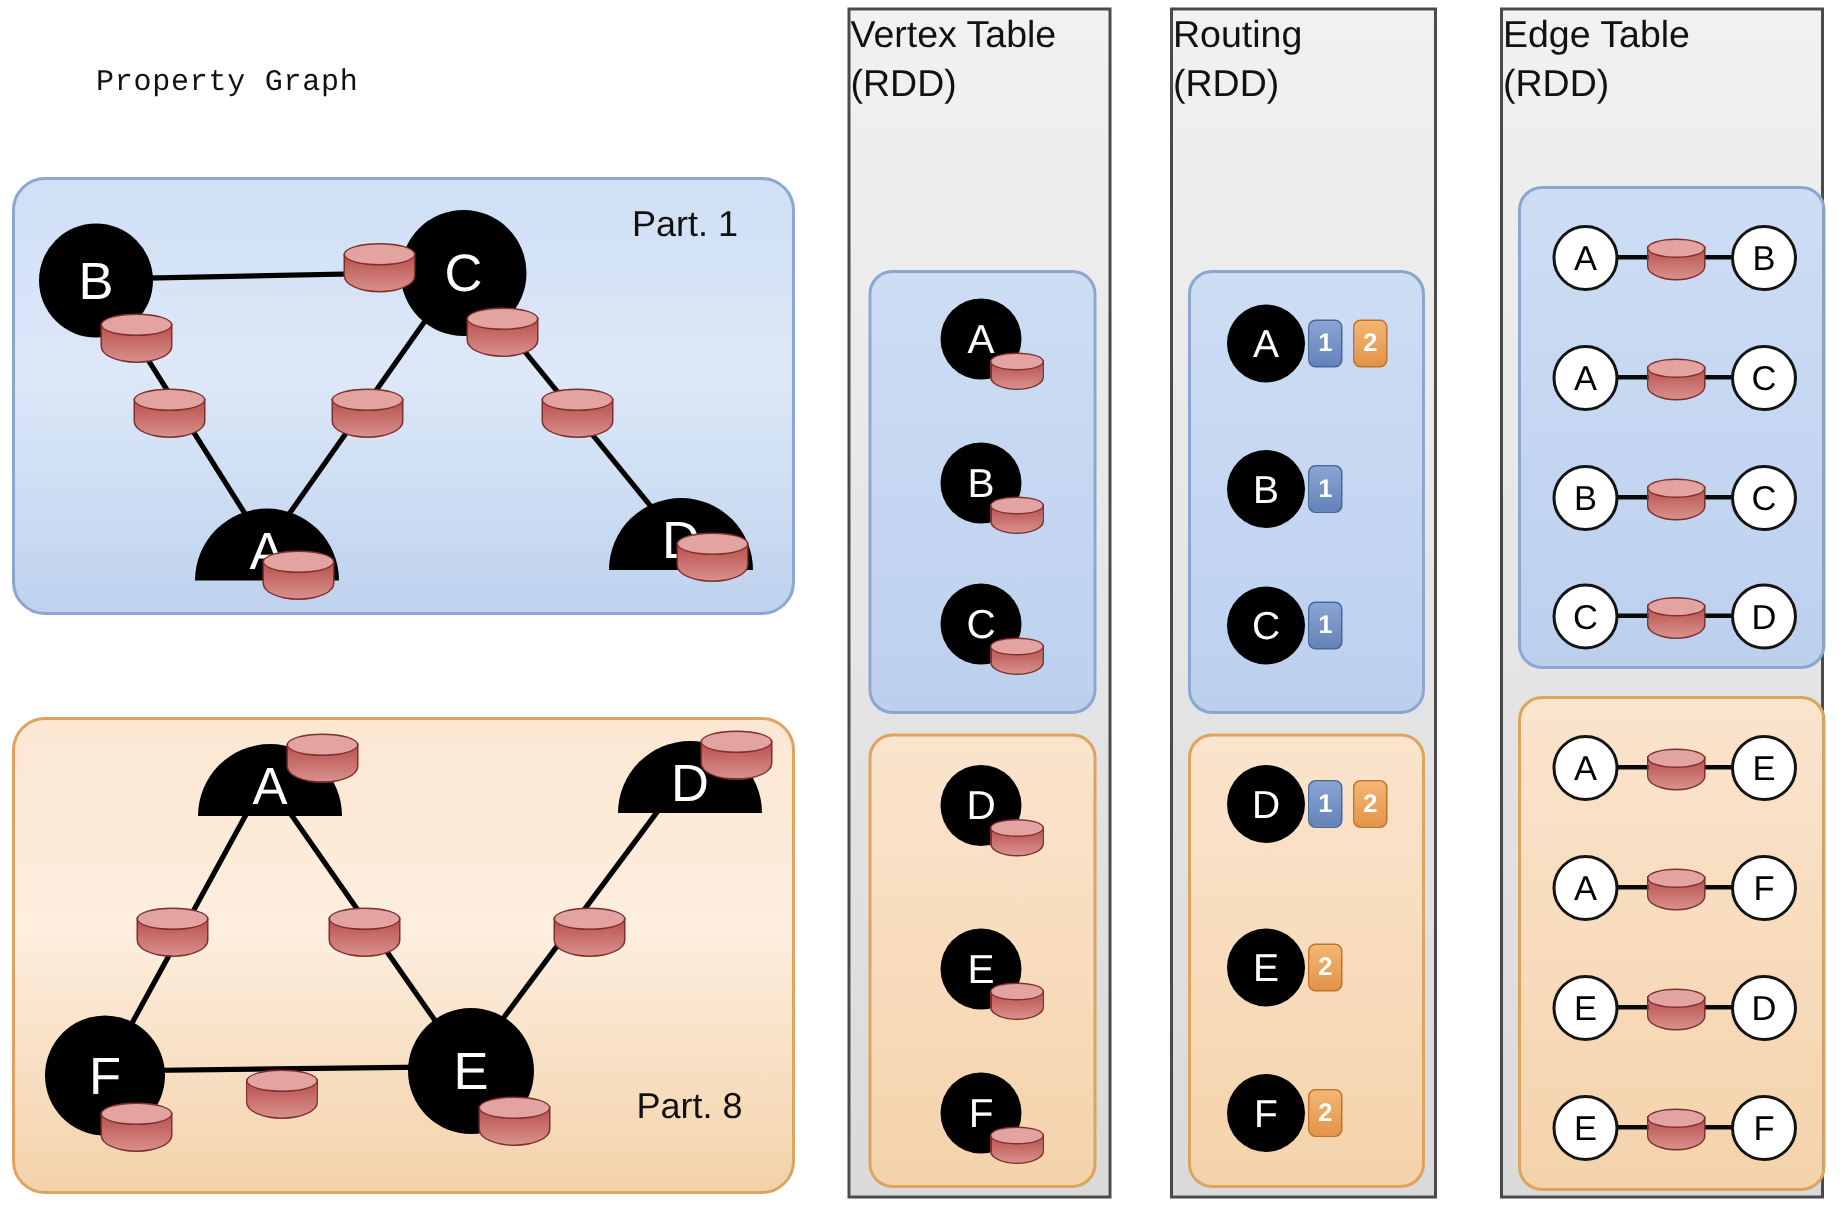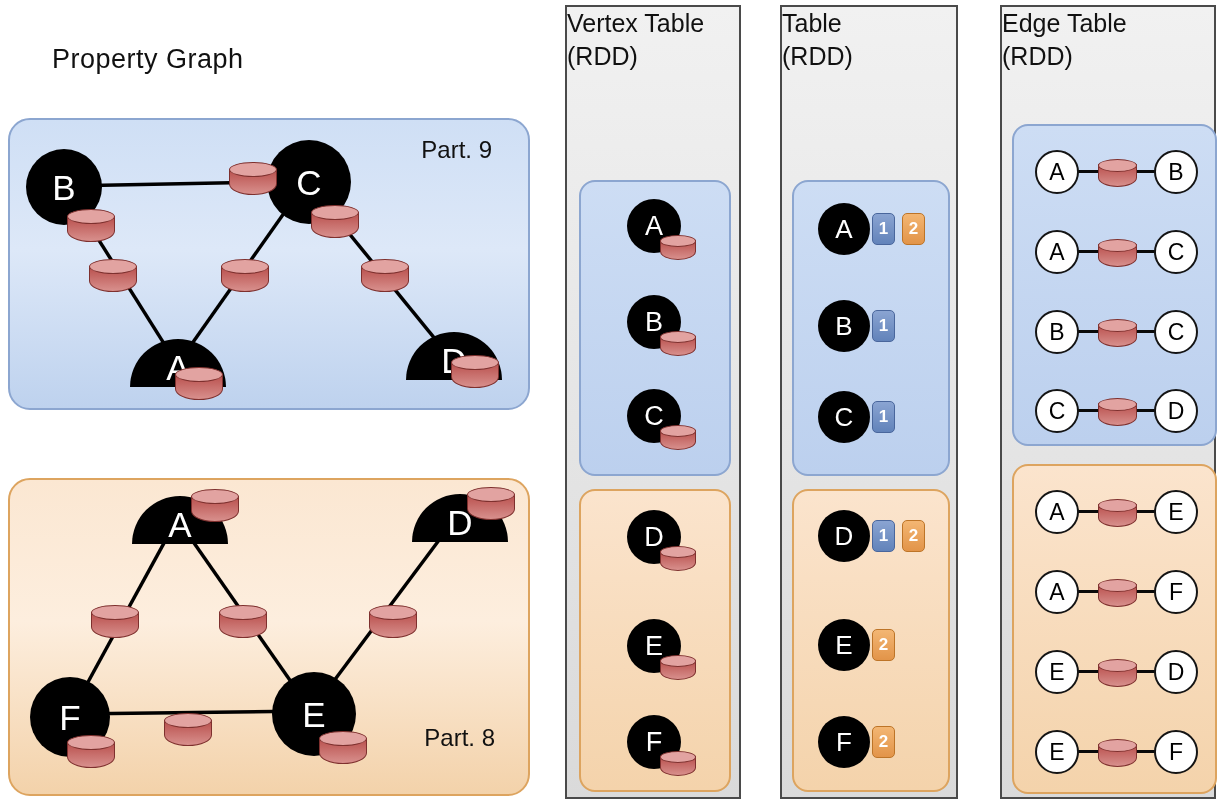--- a/index.html
+++ b/index.html
@@ -1,19 +1,19 @@
 <!DOCTYPE html>
 <html><head>
 <meta charset="utf-8">
 <style>
   *{margin:0;padding:0;box-sizing:border-box;}
   body{font-family:"Liberation Sans",sans-serif;background:#fff;}
   .canvas{position:relative;width:1229px;height:807px;background:#fff;overflow:hidden;color:#111;}
 
-  .pg-title{position:absolute;left:52px;top:44px;font-size:27px;letter-spacing:.5px;}
+  .pg-title{position:absolute;left:64px;top:44px;font-size:20px;letter-spacing:.5px;font-family:Liberation Mono, monospace;}
 
   .part-box{position:absolute;border-radius:22px;}
   .part1{left:8px;top:118px;width:522px;height:292px;
     background:linear-gradient(180deg,#cfdff5 0%,#dde8f8 45%,#bed2ee 100%);
     border:2px solid #8ca6d0;}
   .part2{left:8px;top:478px;width:522px;height:318px;
     background:linear-gradient(180deg,#fbe7d2 0%,#fdeede 45%,#f3d2aa 100%);
     border:2px solid #dda45f;}
   .part-label{position:absolute;font-size:24px;z-index:4;}
 
@@ -88,21 +88,21 @@
 
   <div class="pg-title">Property Graph</div>
 
   <div class="part-box part1">
     <svg class="edge-layer" viewBox="0 0 522 292">
       <line x1="54" y1="67" x2="299" y2="62"></line>
       <line x1="54" y1="67" x2="168" y2="248"></line>
       <line x1="299" y1="62" x2="168" y2="248"></line>
       <line x1="299" y1="62" x2="444" y2="240"></line>
     </svg>
-    <div class="part-label" style="right:36px;top:16px">Part. 9</div>
+    <div class="part-label" style="right:36px;top:16px">Part. 1</div>
 
     <div class="vx circle" style="left:16px;top:29px;width:76px;height:76px">
         <span>B</span>
       </div>
     <div class="vx circle" style="left:257px;top:20px;width:84px;height:84px">
         <span>C</span>
       </div>
     <div class="vx dome" style="left:120px;top:219px;width:96px;height:48px">
         <span>A</span>
       </div>
@@ -197,21 +197,21 @@
         <div class="vt-circle">
             <span>F</span>
           </div>
         <div class="cyl" style="left:33px;top:36px;width:34px;height:23px"></div>
       </div>
     </div>
   </div>
 
   <div class="col col-routing">
     <div class="col-title">
-      <div>Table</div>
+      <div>Routing</div>
       <div>(RDD)</div>
     </div>
 
     <div class="inner-box inner-blue rt-blue">
       <div class="rt-node" style="left:24px;top:21px">
         <div class="rt-circle">
             <span>A</span>
           </div>
         <div class="badge blue pos1">1</div>
         <div class="badge orange pos2">2</div>

